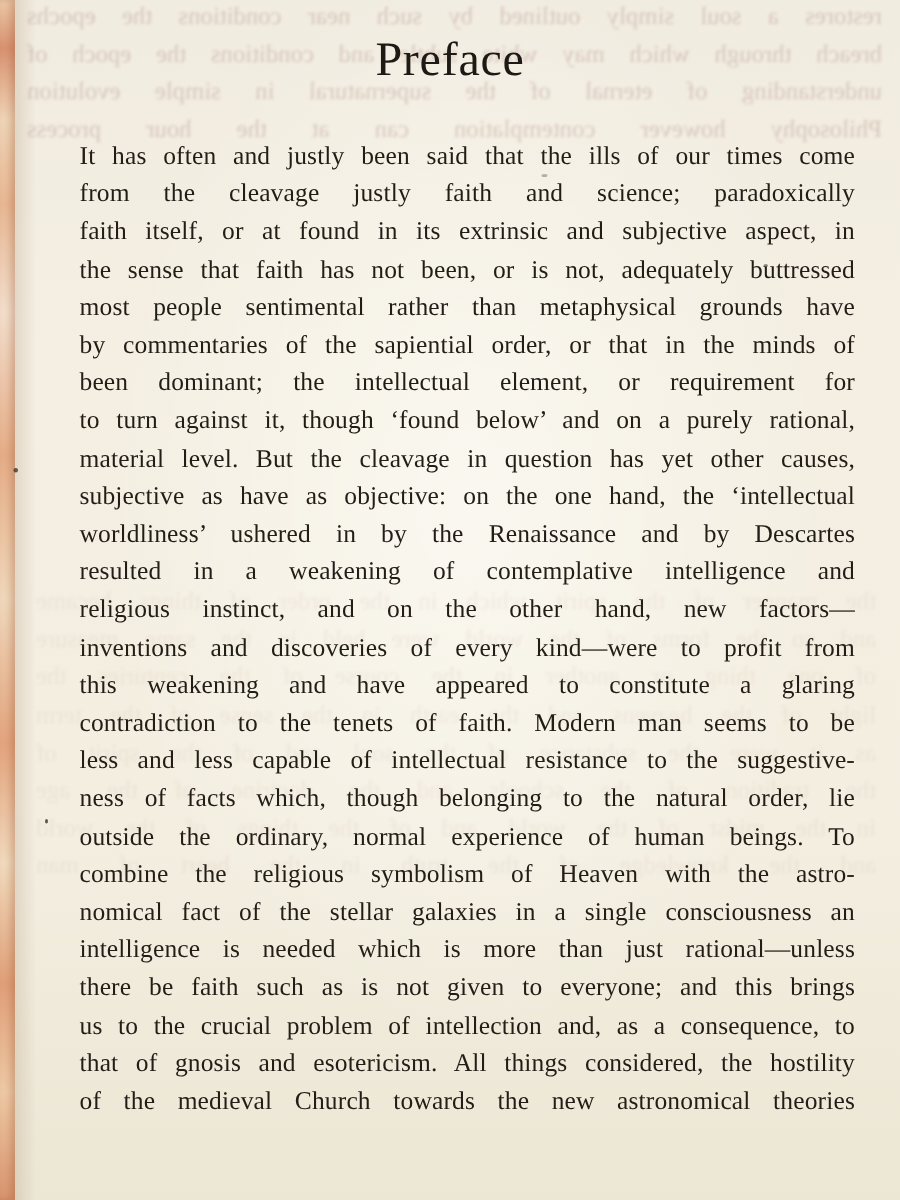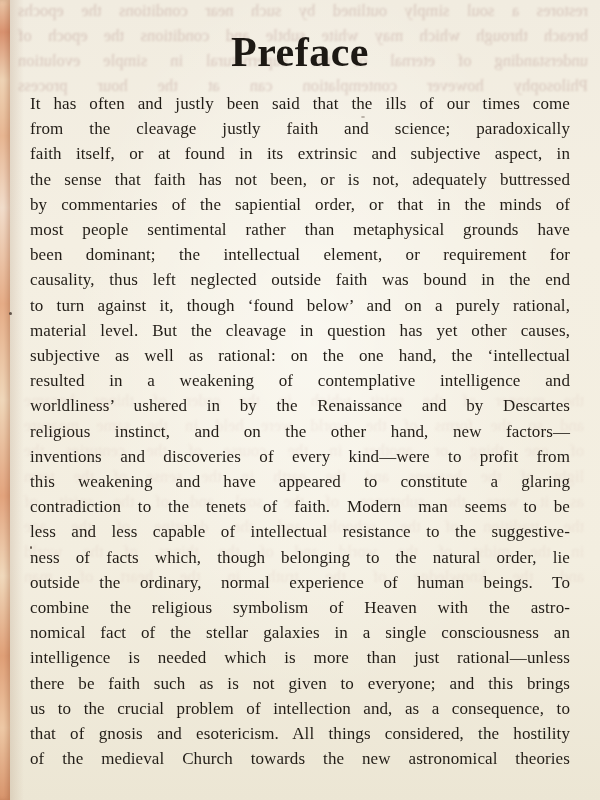--- a/index.html
+++ b/index.html
@@ -26,33 +26,34 @@
       #f1dabd 72%, #e0a078 82%, #eec9a6 91%, #d8946c 100%);
     box-shadow: inset -3px 0 4px rgba(140, 80, 45, 0.28);
   }
   .edge-shadow {
     position: absolute; left: 10px; top: 0; bottom: 0; width: 14px;
     background: linear-gradient(90deg, rgba(150,110,80,0.18), rgba(150,110,80,0));
   }
   .page-title {
     position: absolute; top: 0px; left: 0; right: 0;
     text-align: center;
-    font-size: 42px; font-weight: 700; letter-spacing: 0.5px;
+    font-size: 32px; font-weight: 400; letter-spacing: 0.5px;
     color: #1d1914;
   }
   .body-text {
     position: absolute; top: 91px; left: 30px; width: 540px;
     font-size: 17px; line-height: 25.2px;
     color: #221d17;
   }
   .body-line {
     text-align: justify;
     text-align-last: justify;
     white-space: nowrap;
     letter-spacing: 0.1px;
+    margin-left: 23px;
   }
   
   .bleed-top {
     position: absolute; top: -2px; left: 18px; width: 570px;
     transform: scaleX(-1);
     color: #b08b85; opacity: 0.40;
     filter: blur(1.1px);
     font-size: 16.5px; line-height: 25px;
     pointer-events: none;
   }
@@ -99,29 +100,28 @@
   <div class="edge-strip"></div>
   <div class="edge-shadow"></div>
 
   <h1 class="page-title">Preface</h1>
 
   <div class="body-text">
       <div class="body-line">It has often and justly been said that the ills of our times come</div>
       <div class="body-line">from the cleavage justly faith and science; paradoxically</div>
       <div class="body-line">faith itself, or at found in its extrinsic and subjective aspect, in</div>
       <div class="body-line">the sense that faith has not been, or is not, adequately buttressed</div>
+      <div class="body-line">most people sentimental rather than metaphysical grounds have</div>
       <div class="body-line">by commentaries of the sapiential order, or that in the minds of</div>
-      <div class="body-line">most people sentimental rather than metaphysical grounds have</div>
       <div class="body-line">been dominant; the intellectual element, or requirement for</div>
-      <div class="body-line">causality, thus left neglected outside faith was bound in the end</div>
       <div class="body-line">to turn against it, though ‘found below’ and on a purely rational,</div>
       <div class="body-line">material level. But the cleavage in question has yet other causes,</div>
-      <div class="body-line">subjective as well as rational: on the one hand, the ‘intellectual</div>
+      <div class="body-line">subjective as have as objective: on the one hand, the ‘intellectual</div>
+      <div class="body-line">worldliness’ ushered in by the Renaissance and by Descartes</div>
       <div class="body-line">resulted in a weakening of contemplative intelligence and</div>
-      <div class="body-line">worldliness’ ushered in by the Renaissance and by Descartes</div>
       <div class="body-line">religious instinct, and on the other hand, new factors—</div>
       <div class="body-line">inventions and discoveries of every kind—were to profit from</div>
       <div class="body-line">this weakening and have appeared to constitute a glaring</div>
       <div class="body-line">contradiction to the tenets of faith. Modern man seems to be</div>
       <div class="body-line">less and less capable of intellectual resistance to the suggestive-</div>
       <div class="body-line">ness of facts which, though belonging to the natural order, lie</div>
       <div class="body-line">outside the ordinary, normal experience of human beings. To</div>
       <div class="body-line">combine the religious symbolism of Heaven with the astro-</div>
       <div class="body-line">nomical fact of the stellar galaxies in a single consciousness an</div>
       <div class="body-line">intelligence is needed which is more than just rational—unless</div>

